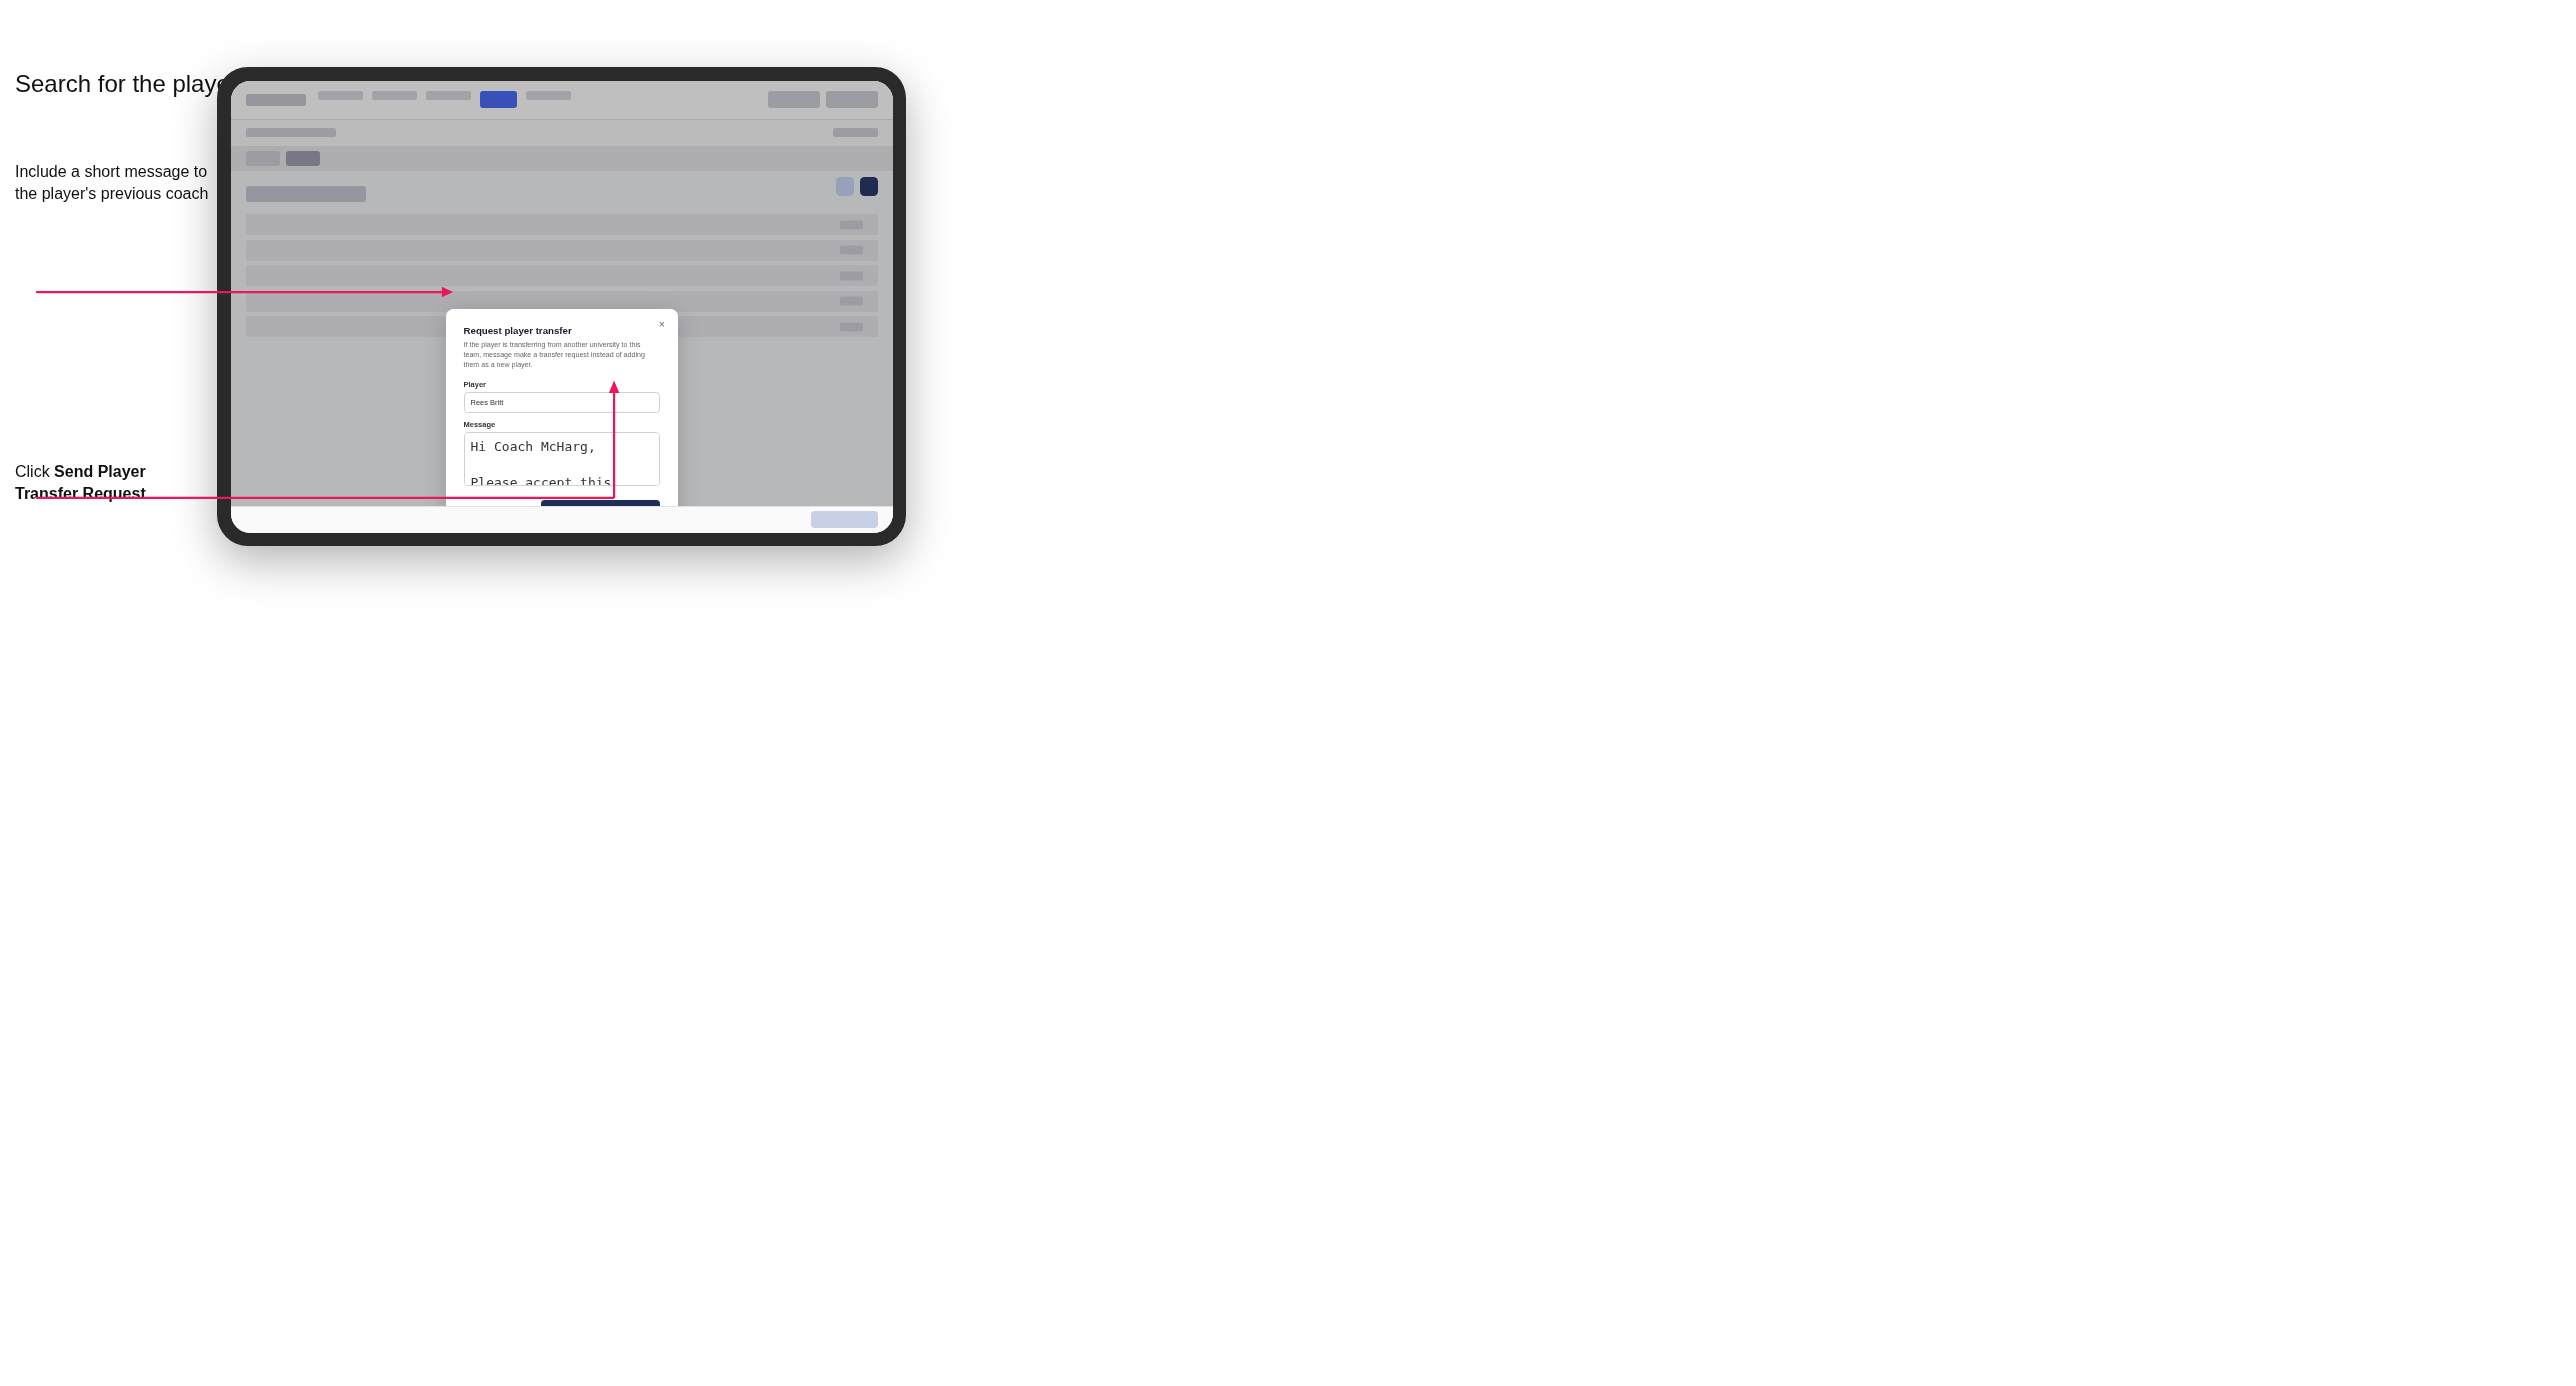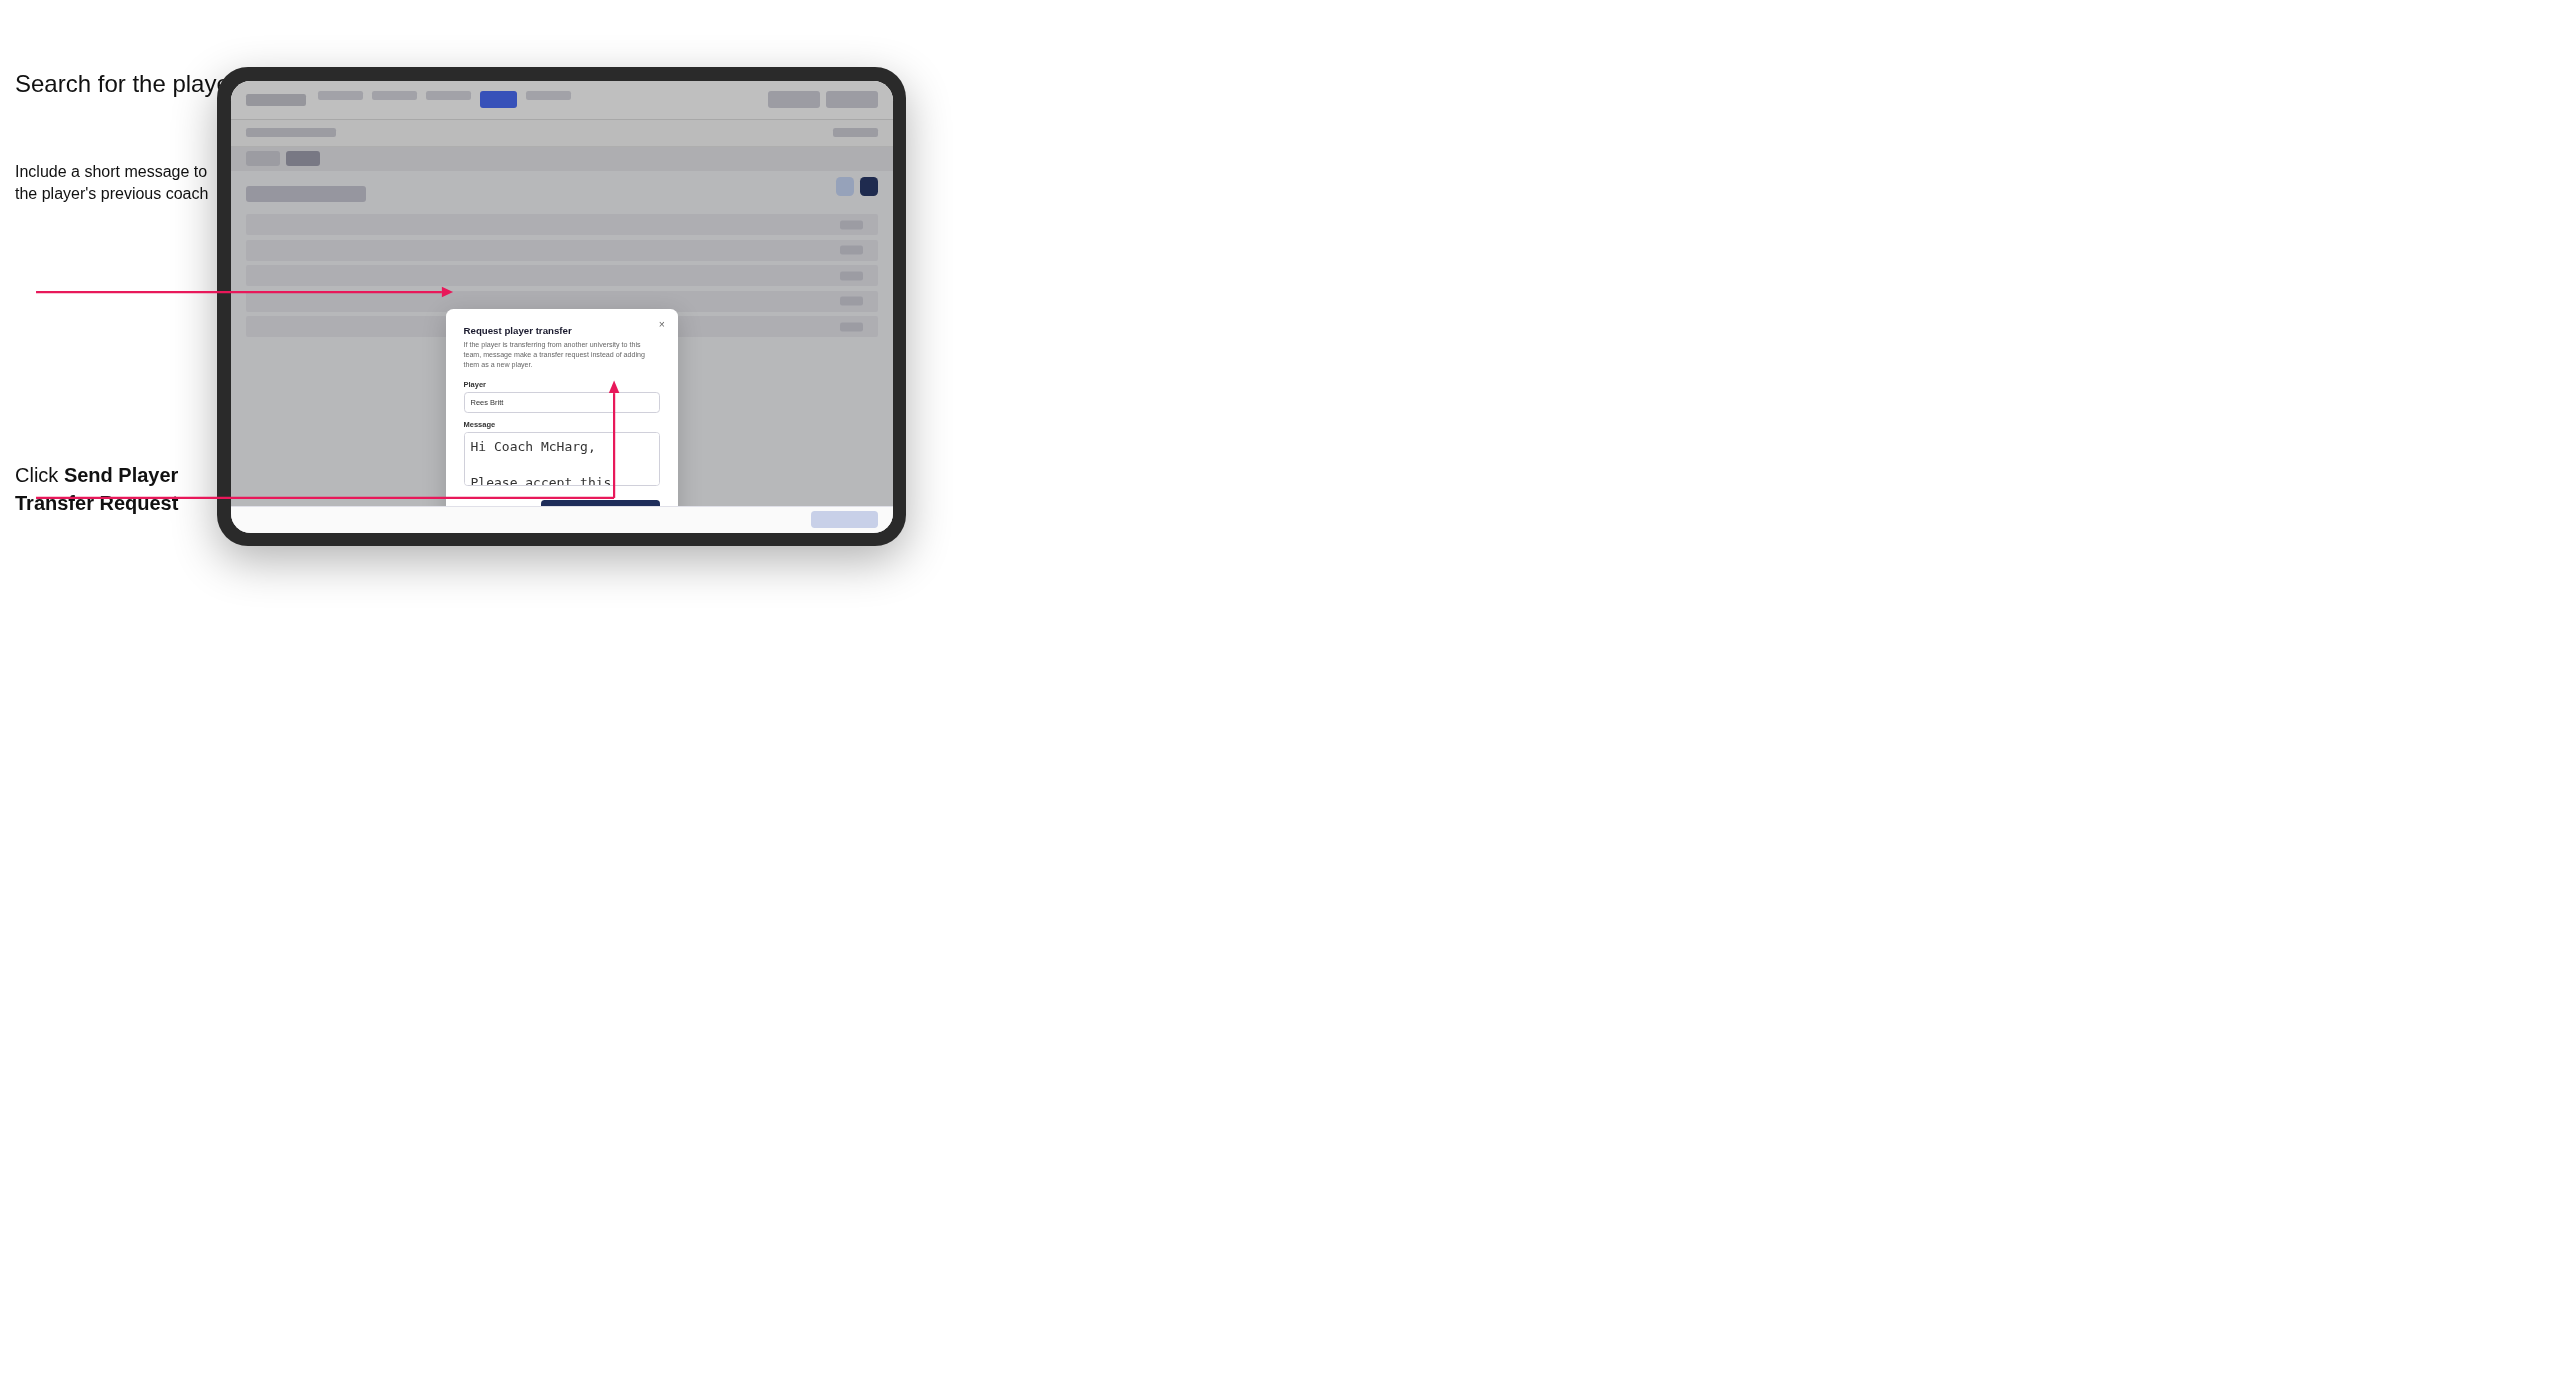--- a/index.html
+++ b/index.html
@@ -32,21 +32,21 @@
       font-weight: 400;
       line-height: 1.4;
       width: 202px;
       margin-top: 45px;
     }
 
     .annotation-click {
       position: absolute;
       top: 461px;
       left: 15px;
-      font-size: 20px;
+      font-size: 16px;
       color: #111;
       font-weight: 400;
       line-height: 1.4;
     }
     .annotation-click strong {
       font-weight: 800;
     }
 
     
     .tablet {

